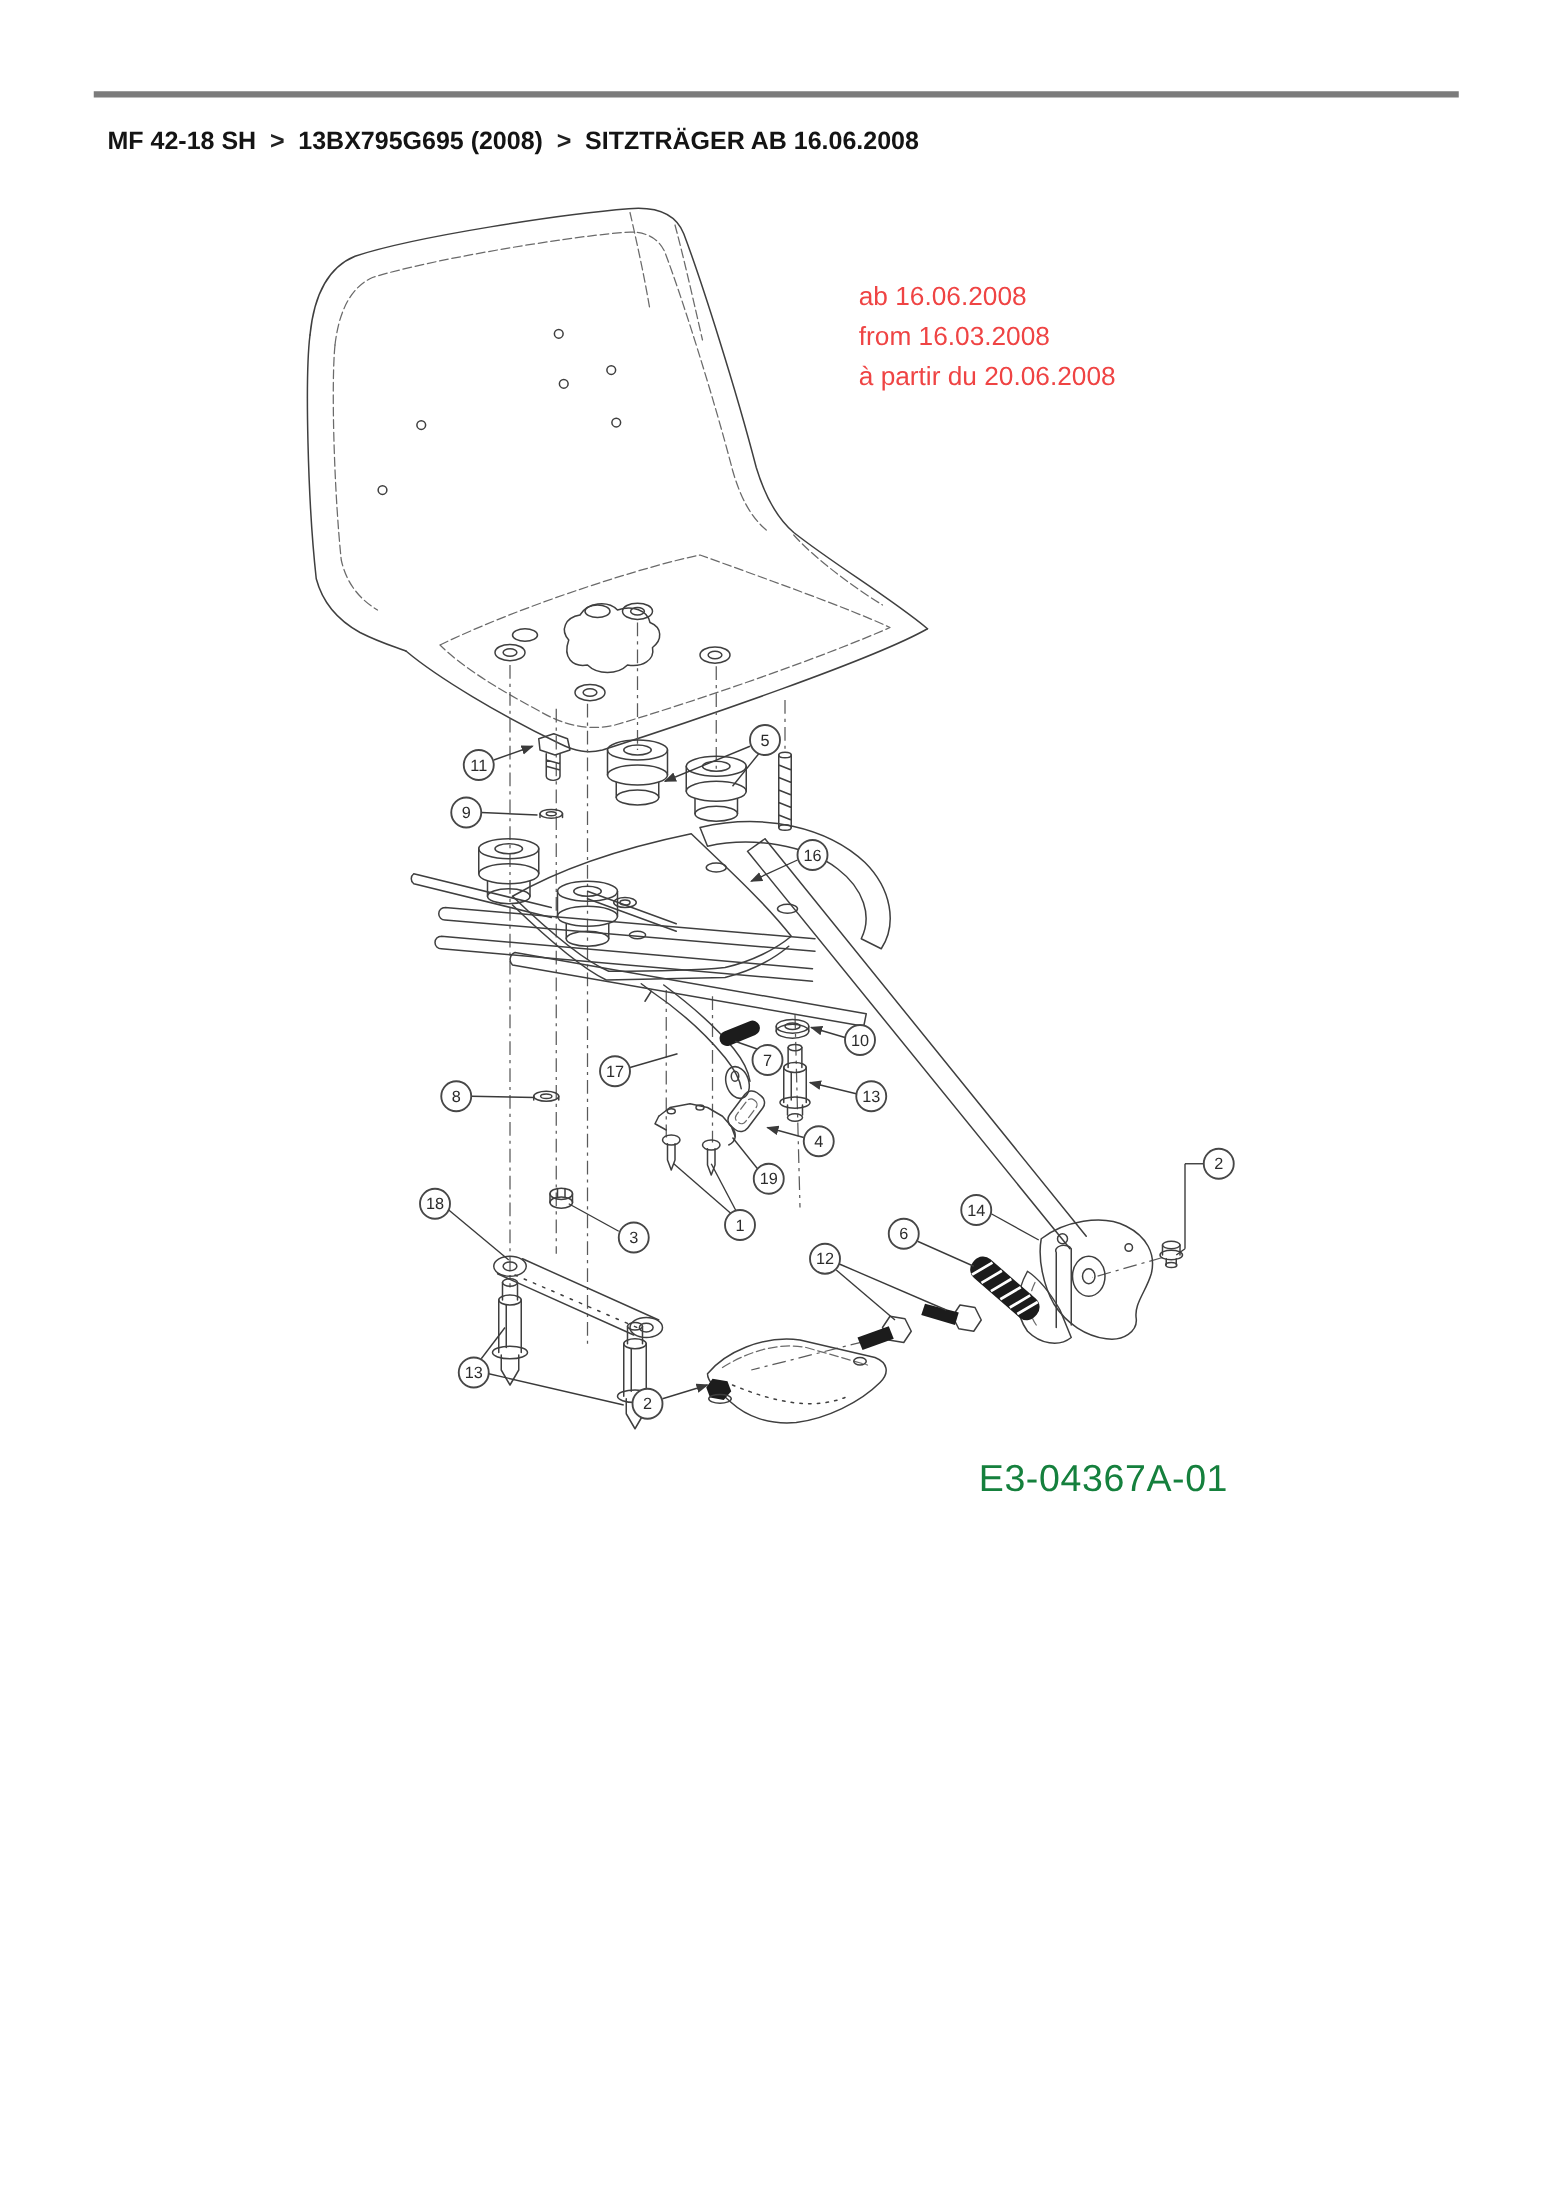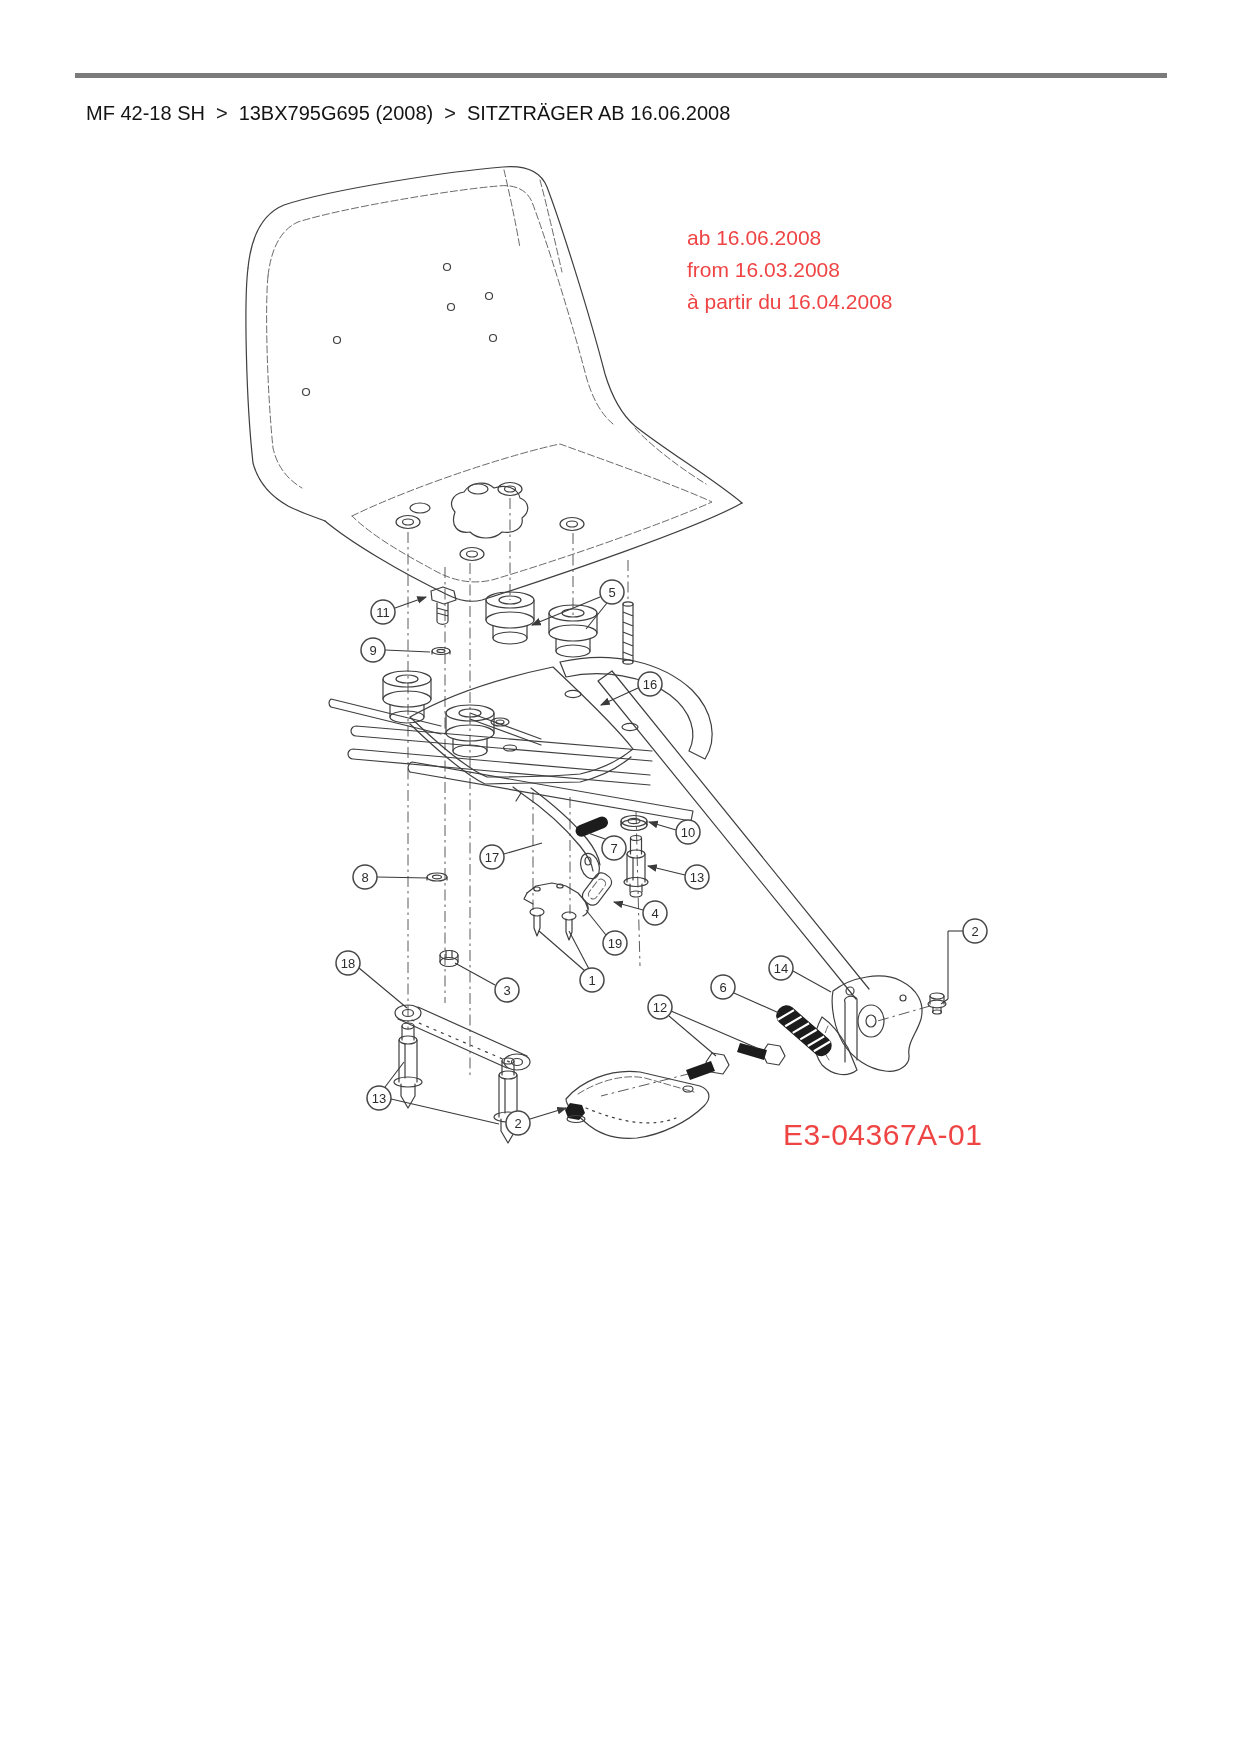--- a/index.html
+++ b/index.html
@@ -1,22 +1,22 @@
 <!DOCTYPE html>
 <html><head>
 <meta charset="utf-8">
 <style>
   html,body{margin:0;padding:0;background:#ffffff;}
   body{width:1240px;height:1754px;position:relative;font-family:"Liberation Sans",sans-serif;color:#111;}
   .top-rule{position:absolute;left:75px;top:73px;width:1092px;height:5px;background:#7b7b7b;}
-  .breadcrumb{position:absolute;left:86px;top:102px;font-size:20px;color:#141414;white-space:nowrap;}
+  .breadcrumb{position:absolute;left:86px;top:102px;font-size:20px;color:#141414;white-space:nowrap;font-weight:bold;}
   .breadcrumb span{display:inline-block;}
   .breadcrumb .sep{margin:0 11px;color:#222;}
   .validity-note{position:absolute;left:687px;top:222px;font-size:21px;line-height:32px;color:#ef4444;}
-  .drawing-number{position:absolute;left:783px;top:1118px;font-size:30px;color:#ef4444;letter-spacing:.5px;}
+  .drawing-number{position:absolute;left:783px;top:1167px;font-size:30px;color:#15803d;letter-spacing:.5px;}
   svg.diagram{position:absolute;left:0;top:0;}
   .sk{stroke:#3f3f3f;stroke-width:1.2;fill:none;stroke-linecap:round;stroke-linejoin:round;}
   .sk-light{stroke:#6a6a6a;stroke-width:1;fill:none;stroke-dasharray:7 3;}
   .dashdot{stroke:#5a5a5a;stroke-width:1;fill:none;stroke-dasharray:11 4 2.5 4;}
   .solidblack{fill:#1c1c1c;stroke:none;}
   .callout-line{stroke:#3a3a3a;stroke-width:1.1;fill:none;}
   .callout-circle{stroke:#474747;stroke-width:1.5;fill:#ffffff;}
   .callout-text{font-family:"Liberation Sans",sans-serif;font-size:13px;fill:#2c2c2c;text-anchor:middle;}
 </style>
 </head>
@@ -24,21 +24,21 @@
 
 <div class="top-rule"></div>
 
 <div class="breadcrumb">
   <span>MF 42-18 SH</span><span class="sep">&gt;</span><span>13BX795G695 (2008)</span><span class="sep">&gt;</span><span>SITZTRÄGER AB 16.06.2008</span>
 </div>
 
 <div class="validity-note">
   <div>ab 16.06.2008</div>
   <div>from 16.03.2008</div>
-  <div>à partir du 16.04.2008</div>
+  <div>à partir du 20.06.2008</div>
 </div>
 
 <div class="drawing-number">E3-04367A-01</div>
 
 <svg class="diagram" width="1240" height="1754" viewBox="0 0 1240 1754" xmlns="http://www.w3.org/2000/svg">
   <defs>
     <marker id="arr" markerWidth="9" markerHeight="8" refX="8" refY="3.5" orient="auto">
       <path d="M0,0 L9,3.5 L0,7 Z" fill="#3a3a3a"></path>
     </marker>
   </defs>

